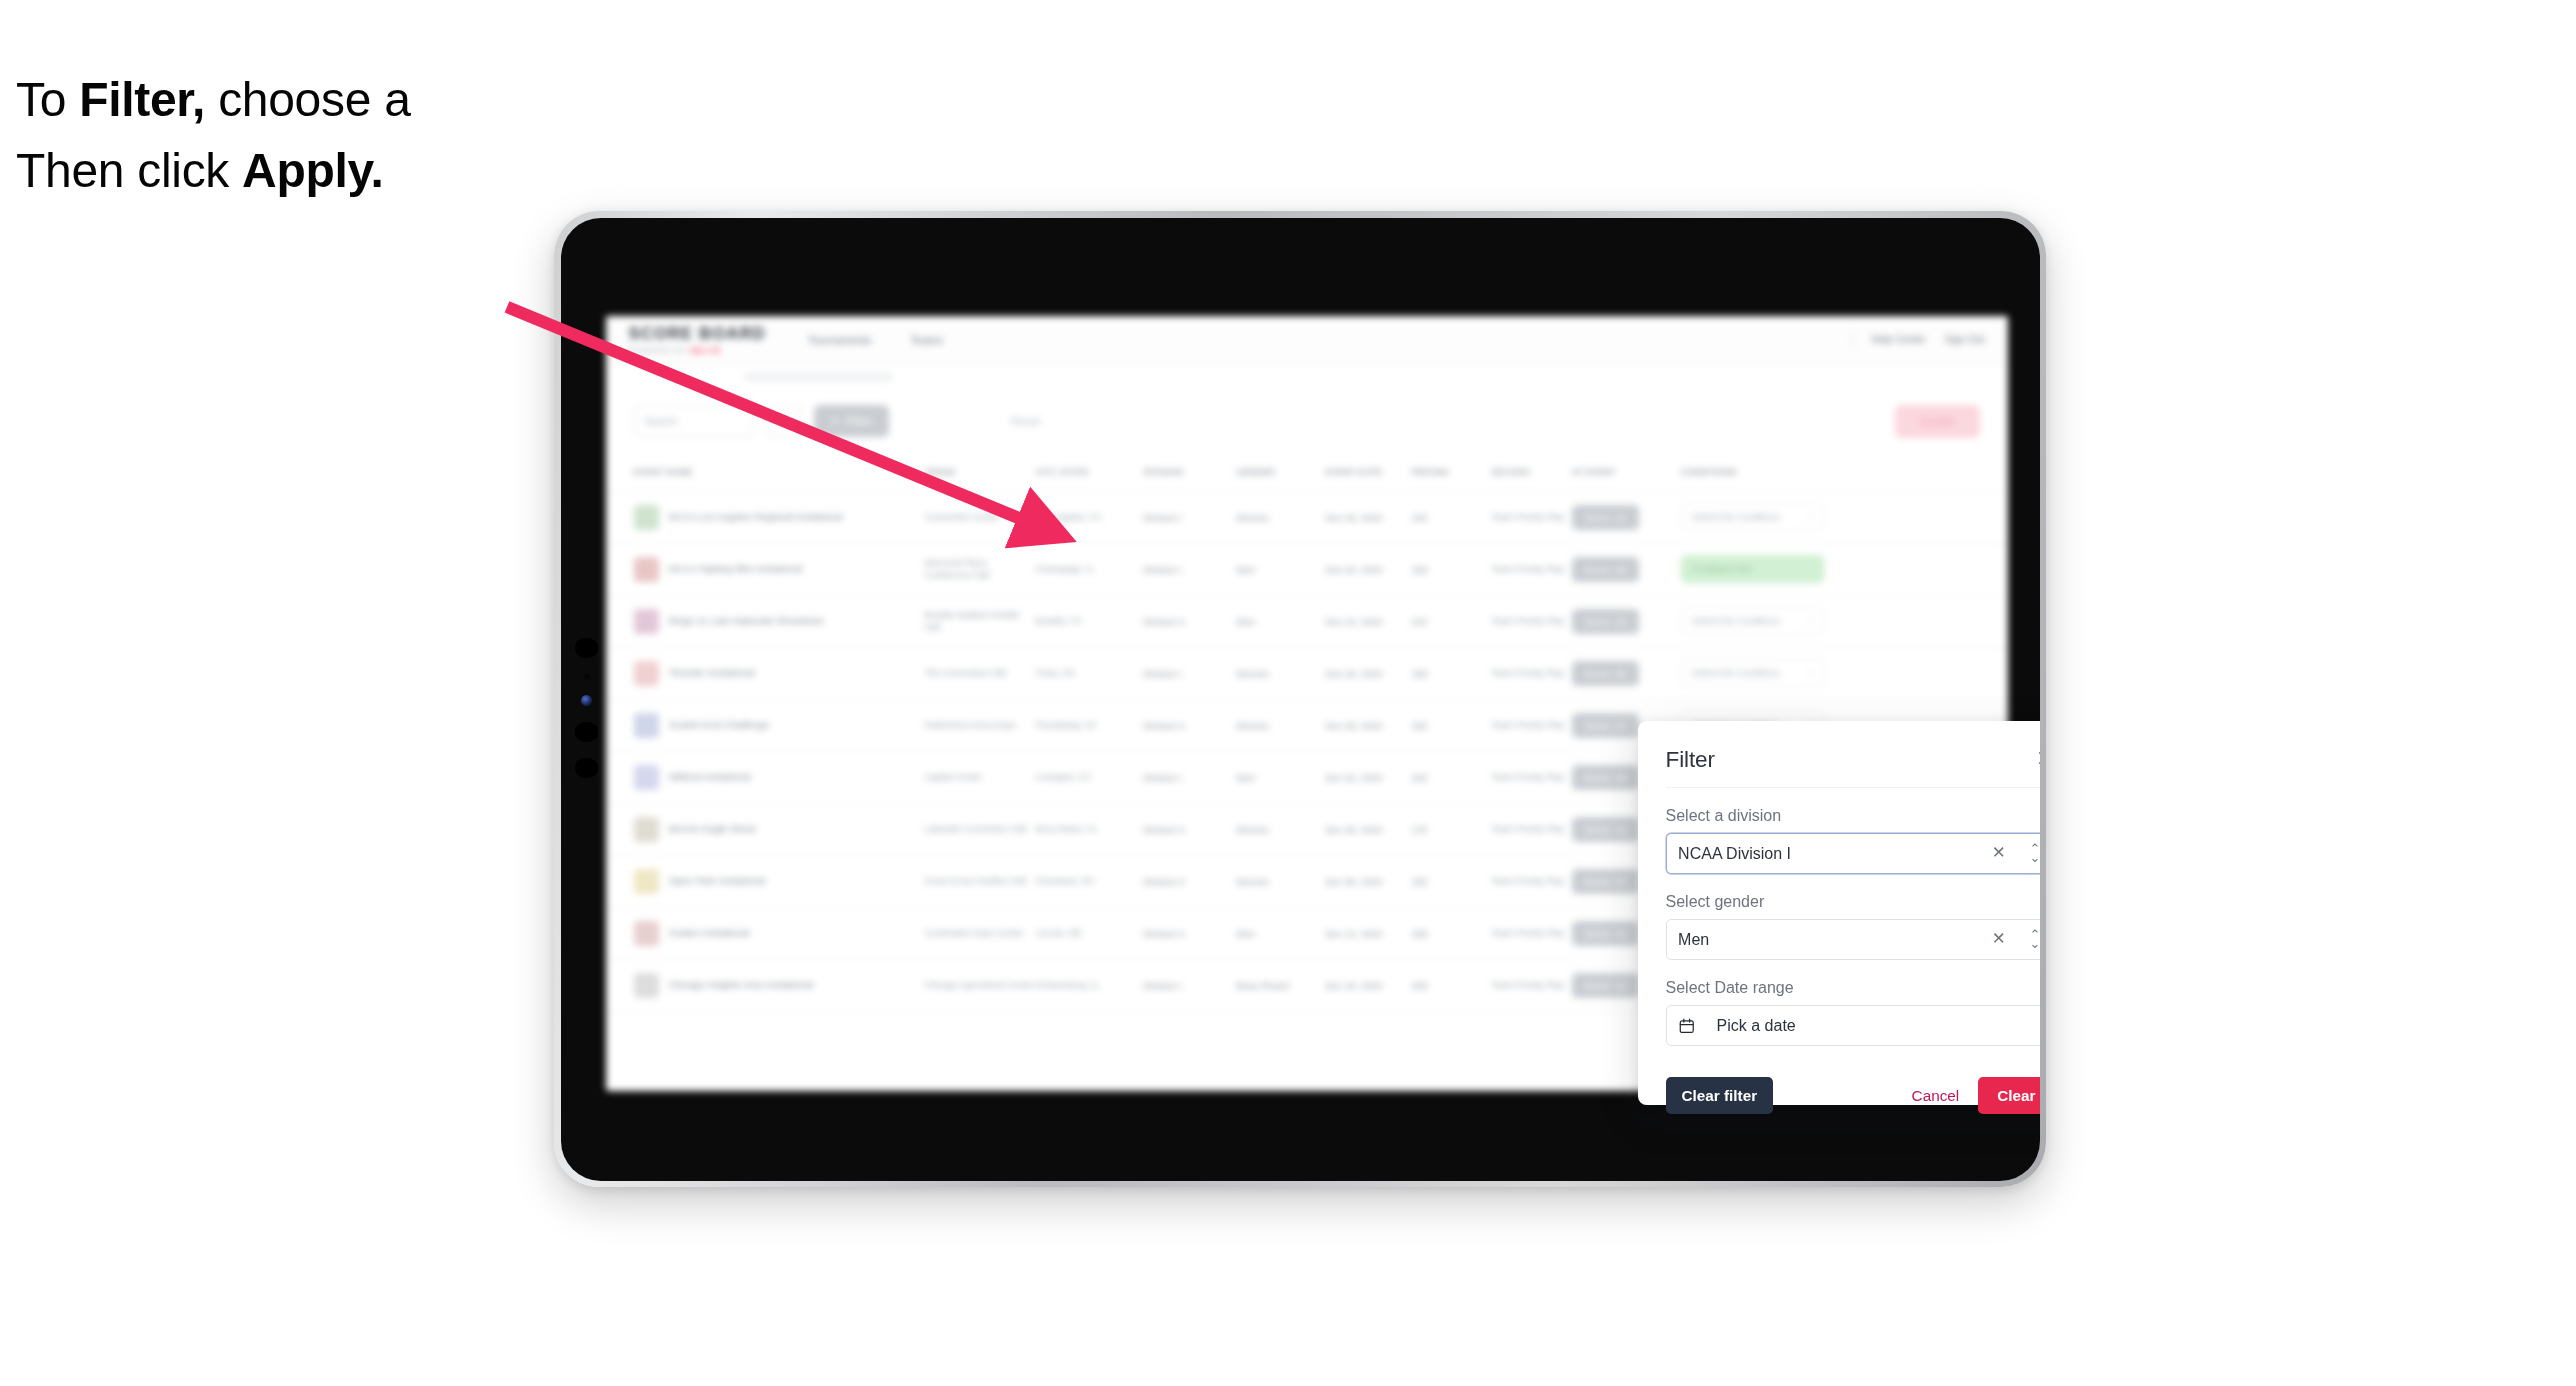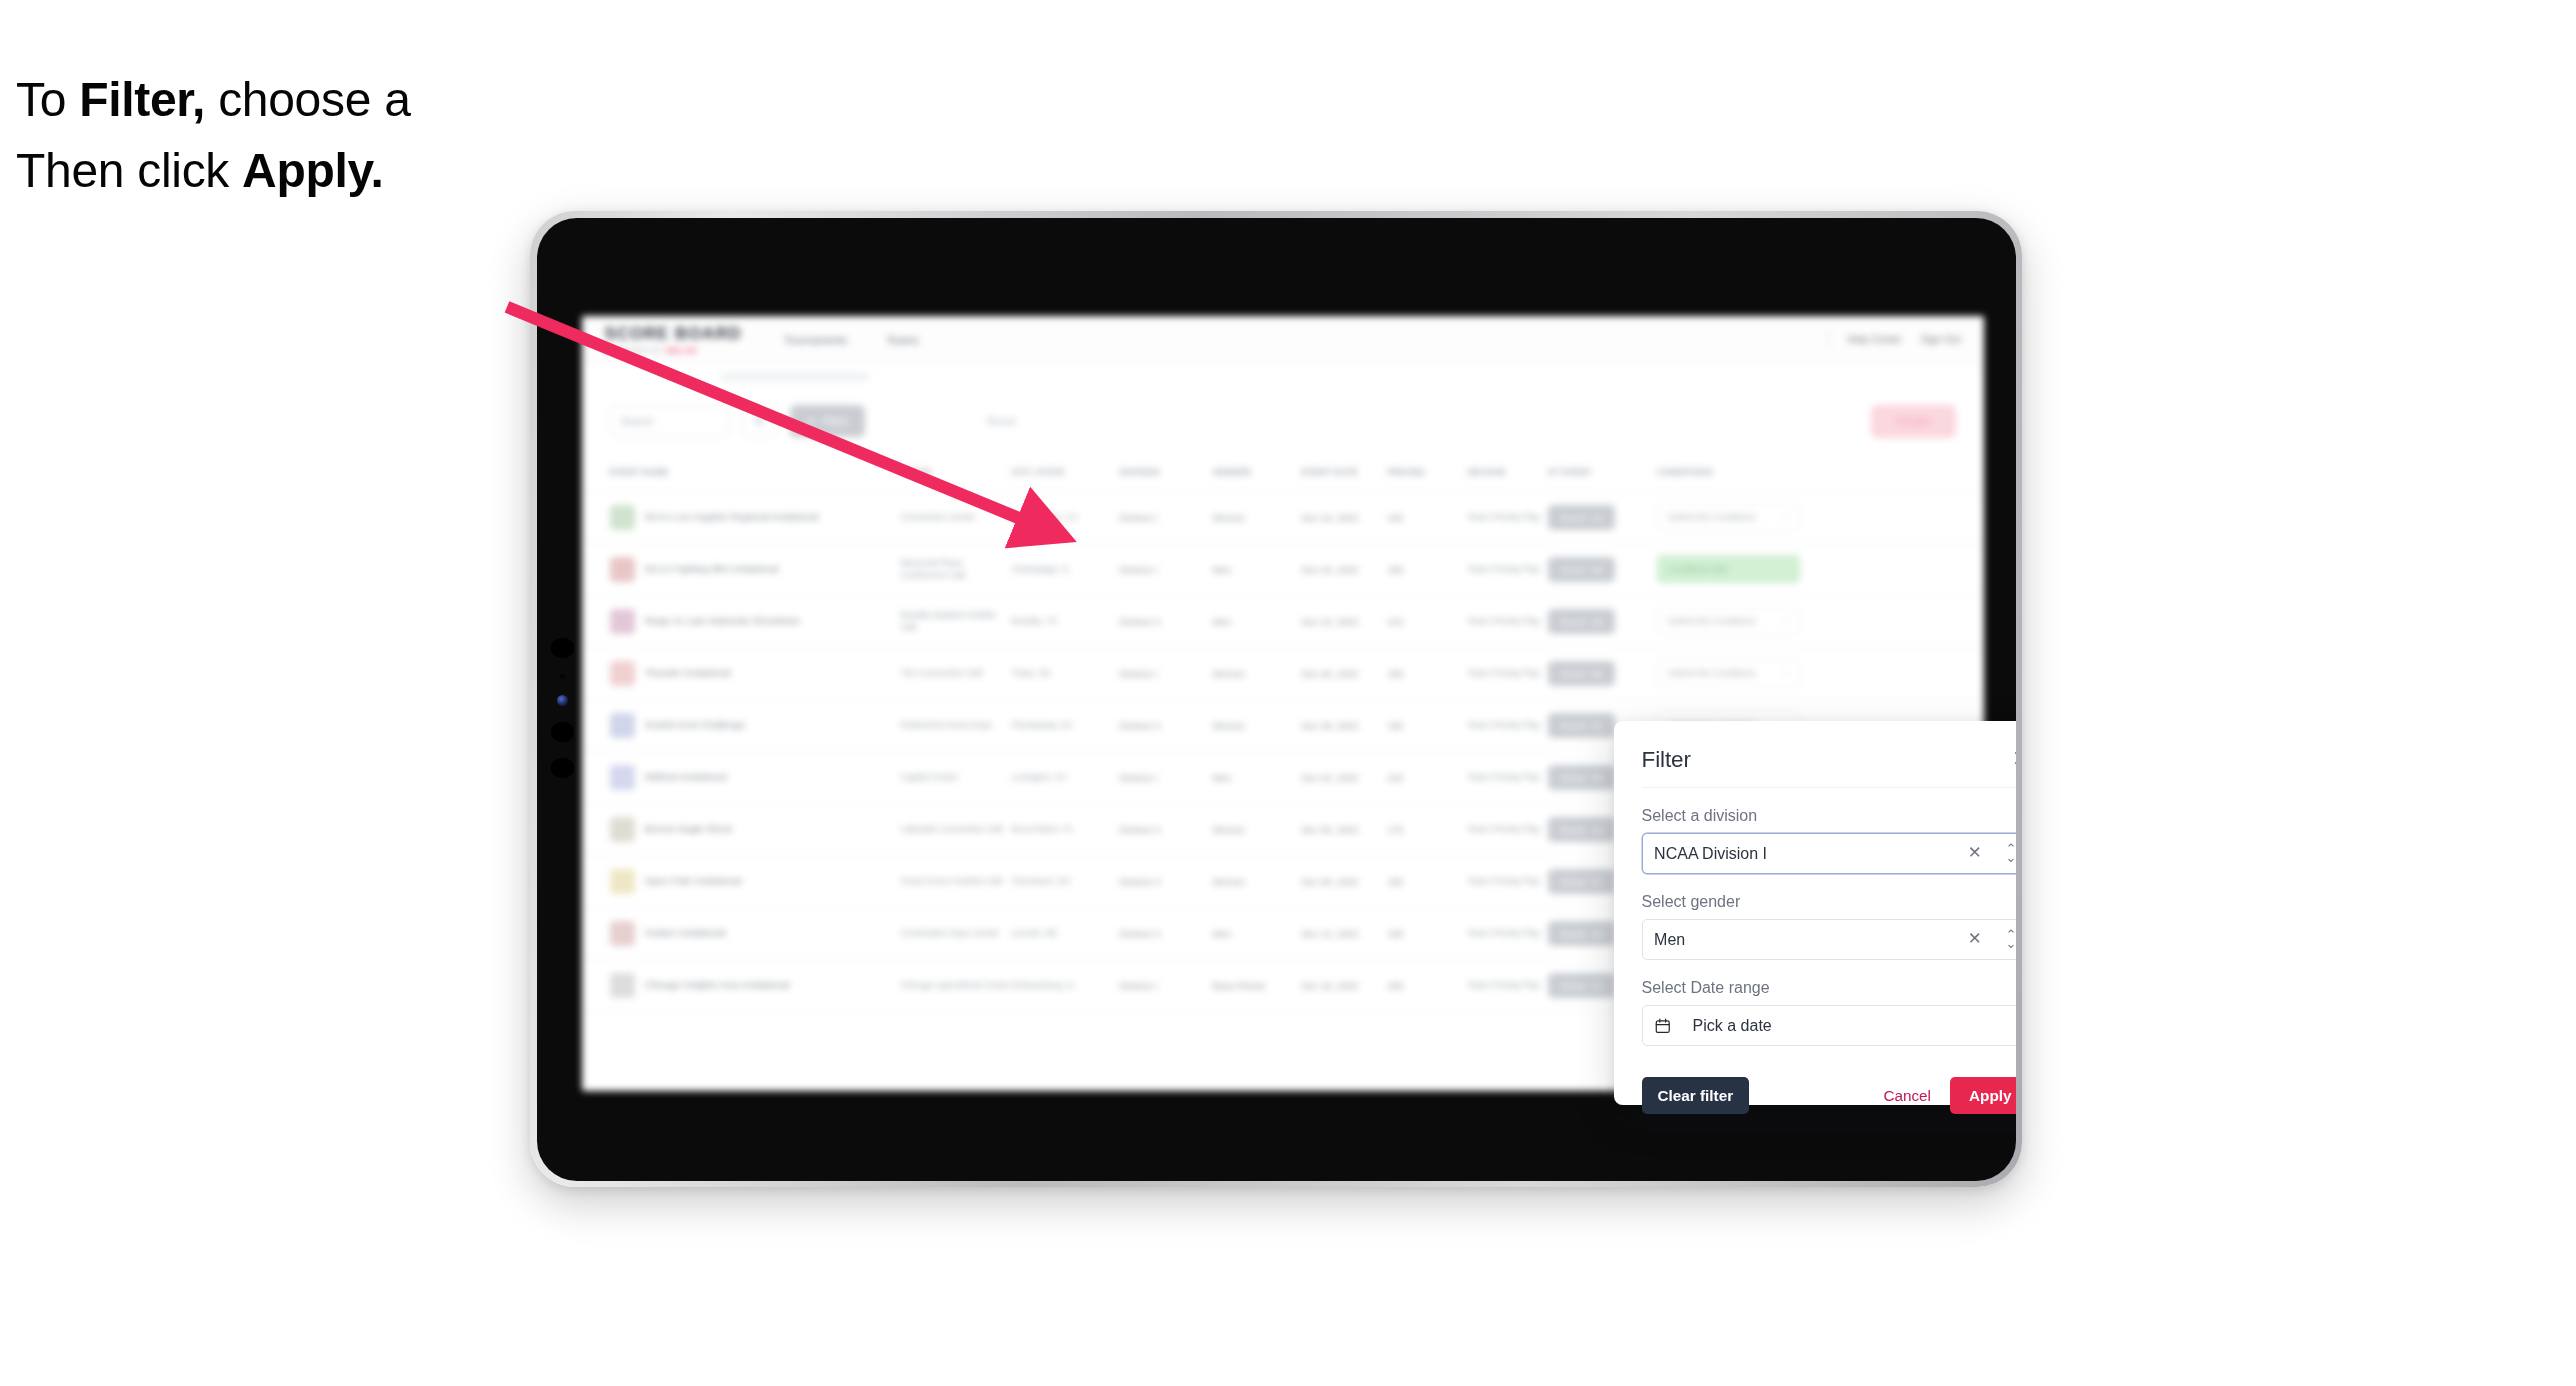--- a/index.html
+++ b/index.html
@@ -38,21 +38,21 @@
   #arrow-layer {
     position: absolute;
     left: 0; top: 0;
     width: 2576px; height: 1386px;
     pointer-events: none;
   }
 
   
   #tablet {
     position: absolute;
-    left: 530px;
+    left: 554px;
     top: 211px;
     width: 1492px;
     height: 976px;
     border-radius: 45px;
     background: linear-gradient(100deg,#cfd0d2 0%,#e9eaec 12%,#b9bbbe 40%,#d7d8da 70%,#a9abae 100%);
     padding: 6.5px;
     box-shadow: 0 16px 44px rgba(0,0,0,.20), 0 2.9px 10.2px rgba(0,0,0,.10);
   }
   #tablet-body {
     width: 100%;
@@ -641,21 +641,21 @@
               </svg>
             </span>
             <span class="field-placeholder">Pick a date</span>
           </div>
         </div>
 
         <div class="modal-actions">
           <button class="btn-clear">Clear filter</button>
           <div class="actions-right">
             <button class="btn-cancel">Cancel</button>
-            <button class="btn-apply">Apply</button>
+            <button class="btn-apply">Clear</button>
           </div>
         </div>
       </div>
 
     </div>
   </div>
 
   <svg id="arrow-layer" viewBox="0 0 3542 1906" xmlns="http://www.w3.org/2000/svg">
     <defs>
       <marker id="ah" markerWidth="5.4" markerHeight="5.4" refX="1.6" refY="2.7" orient="auto">

